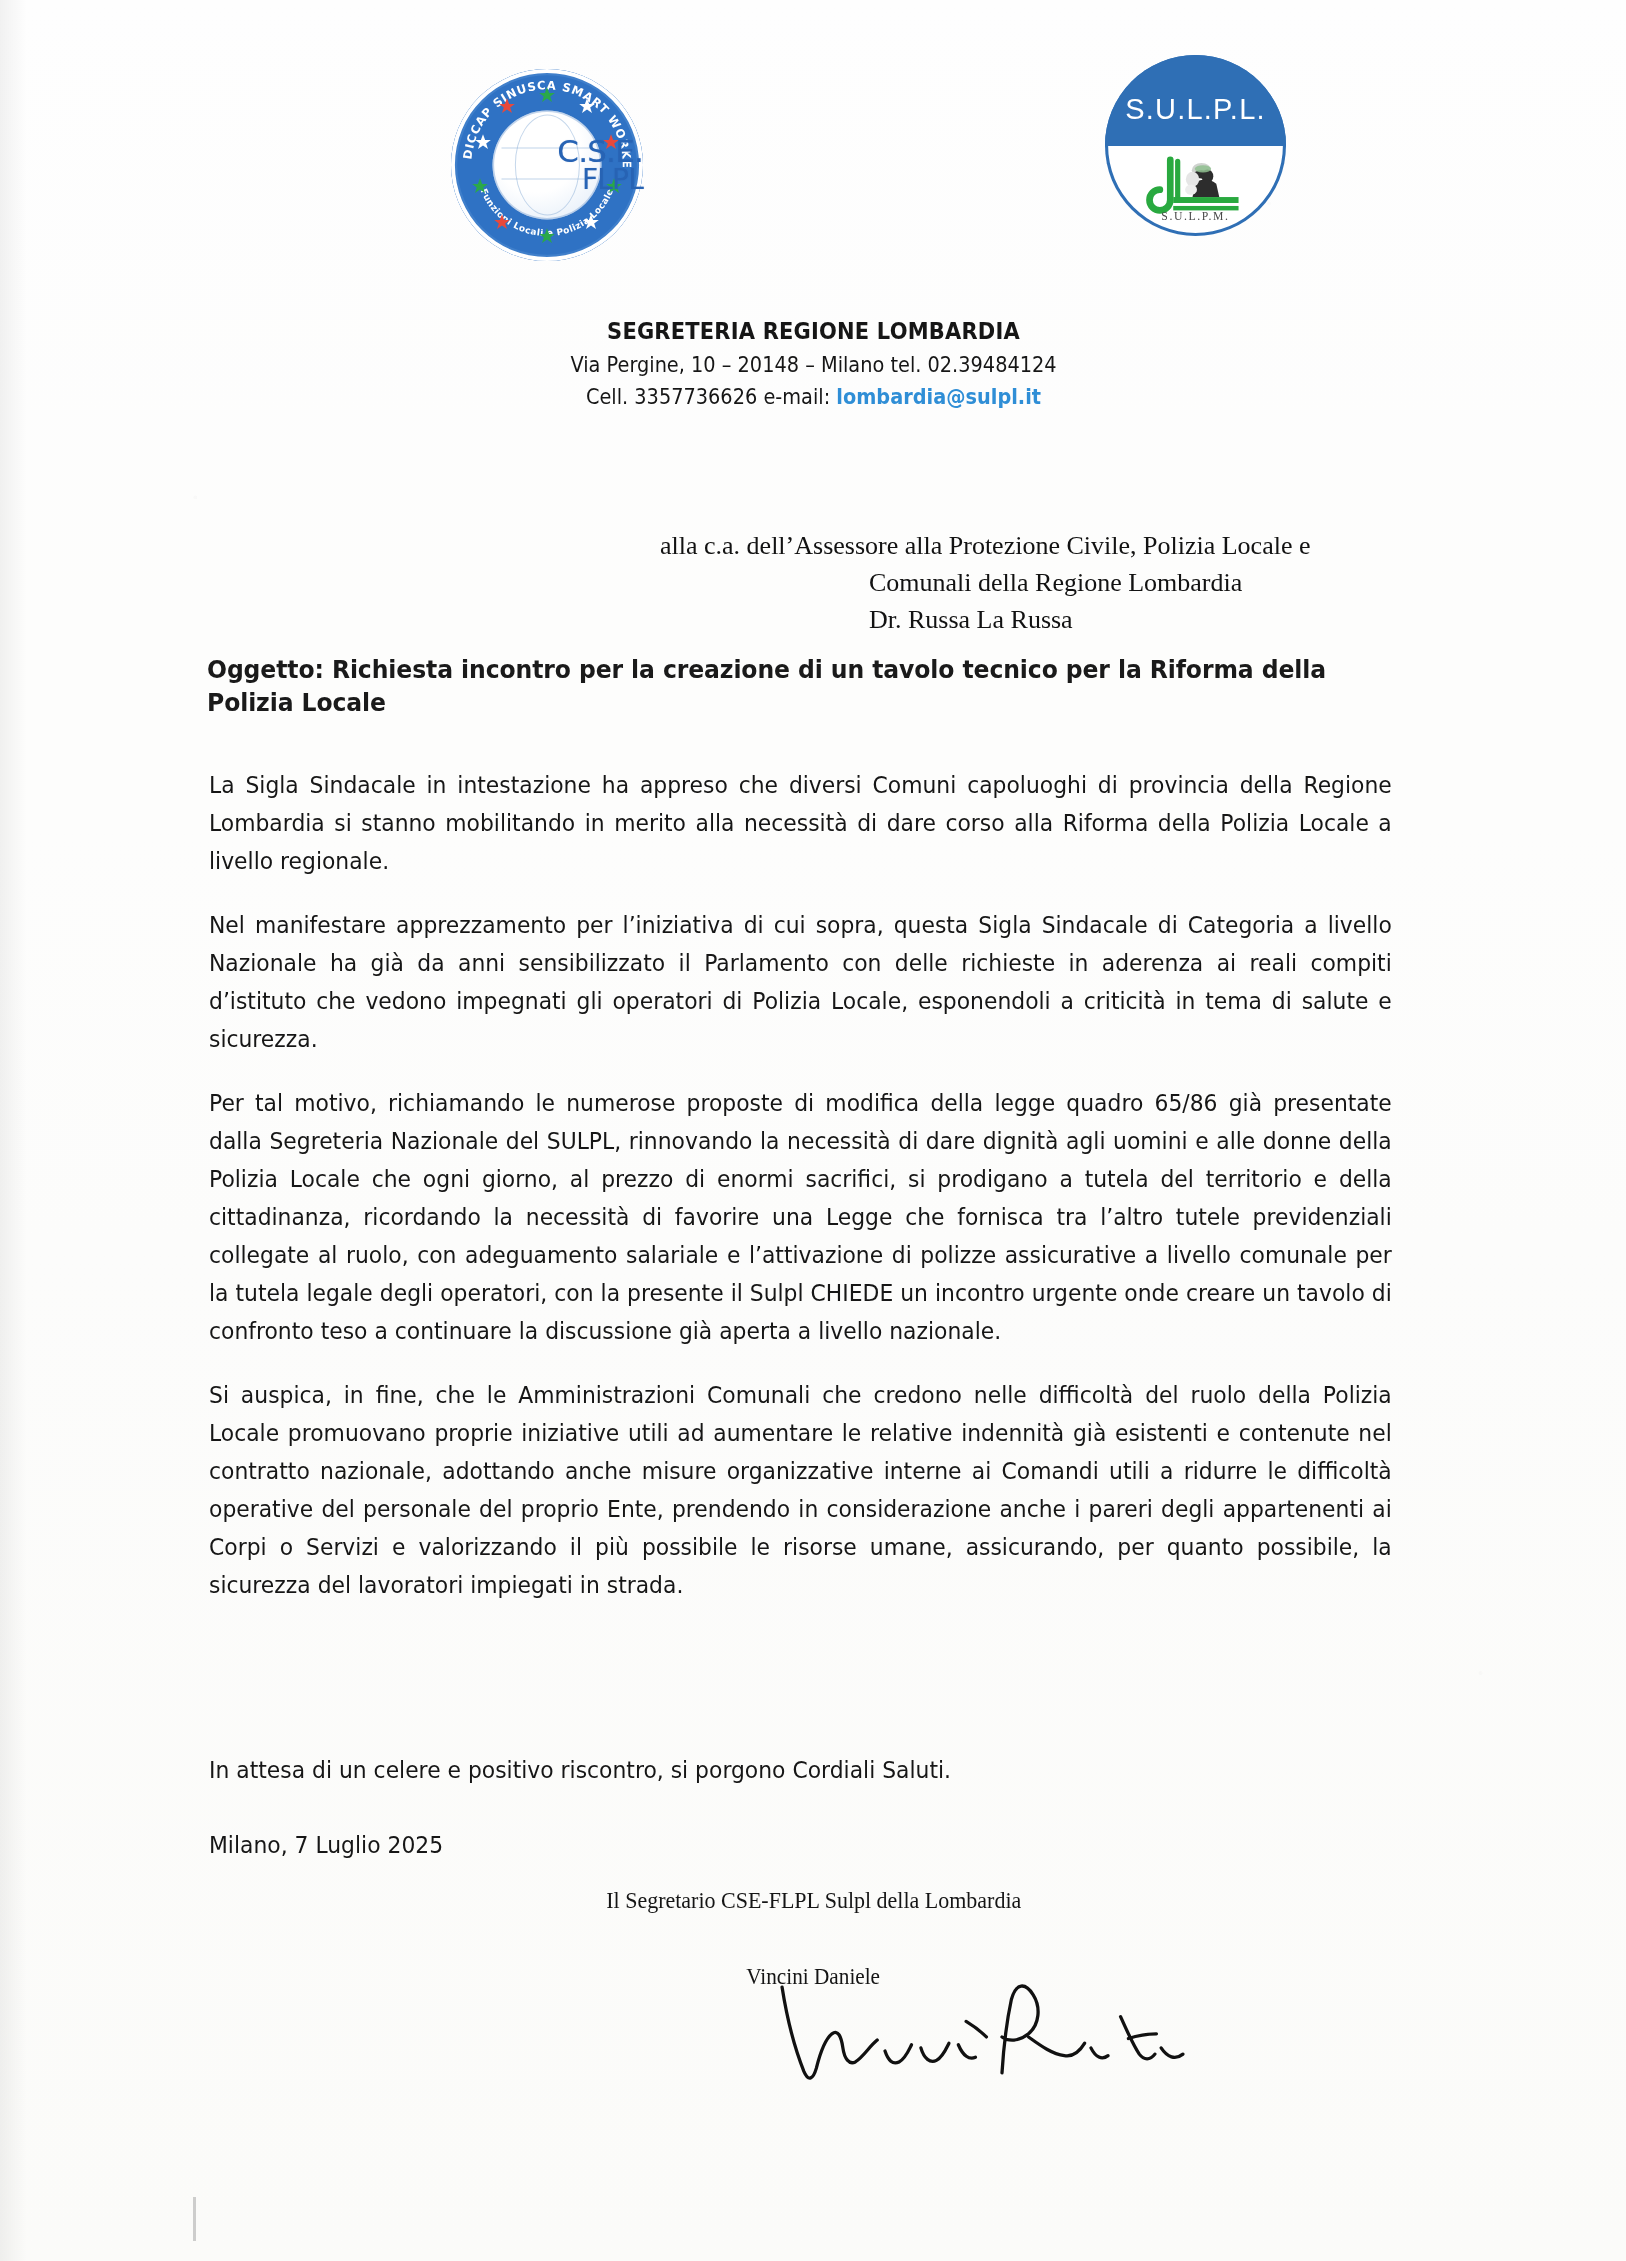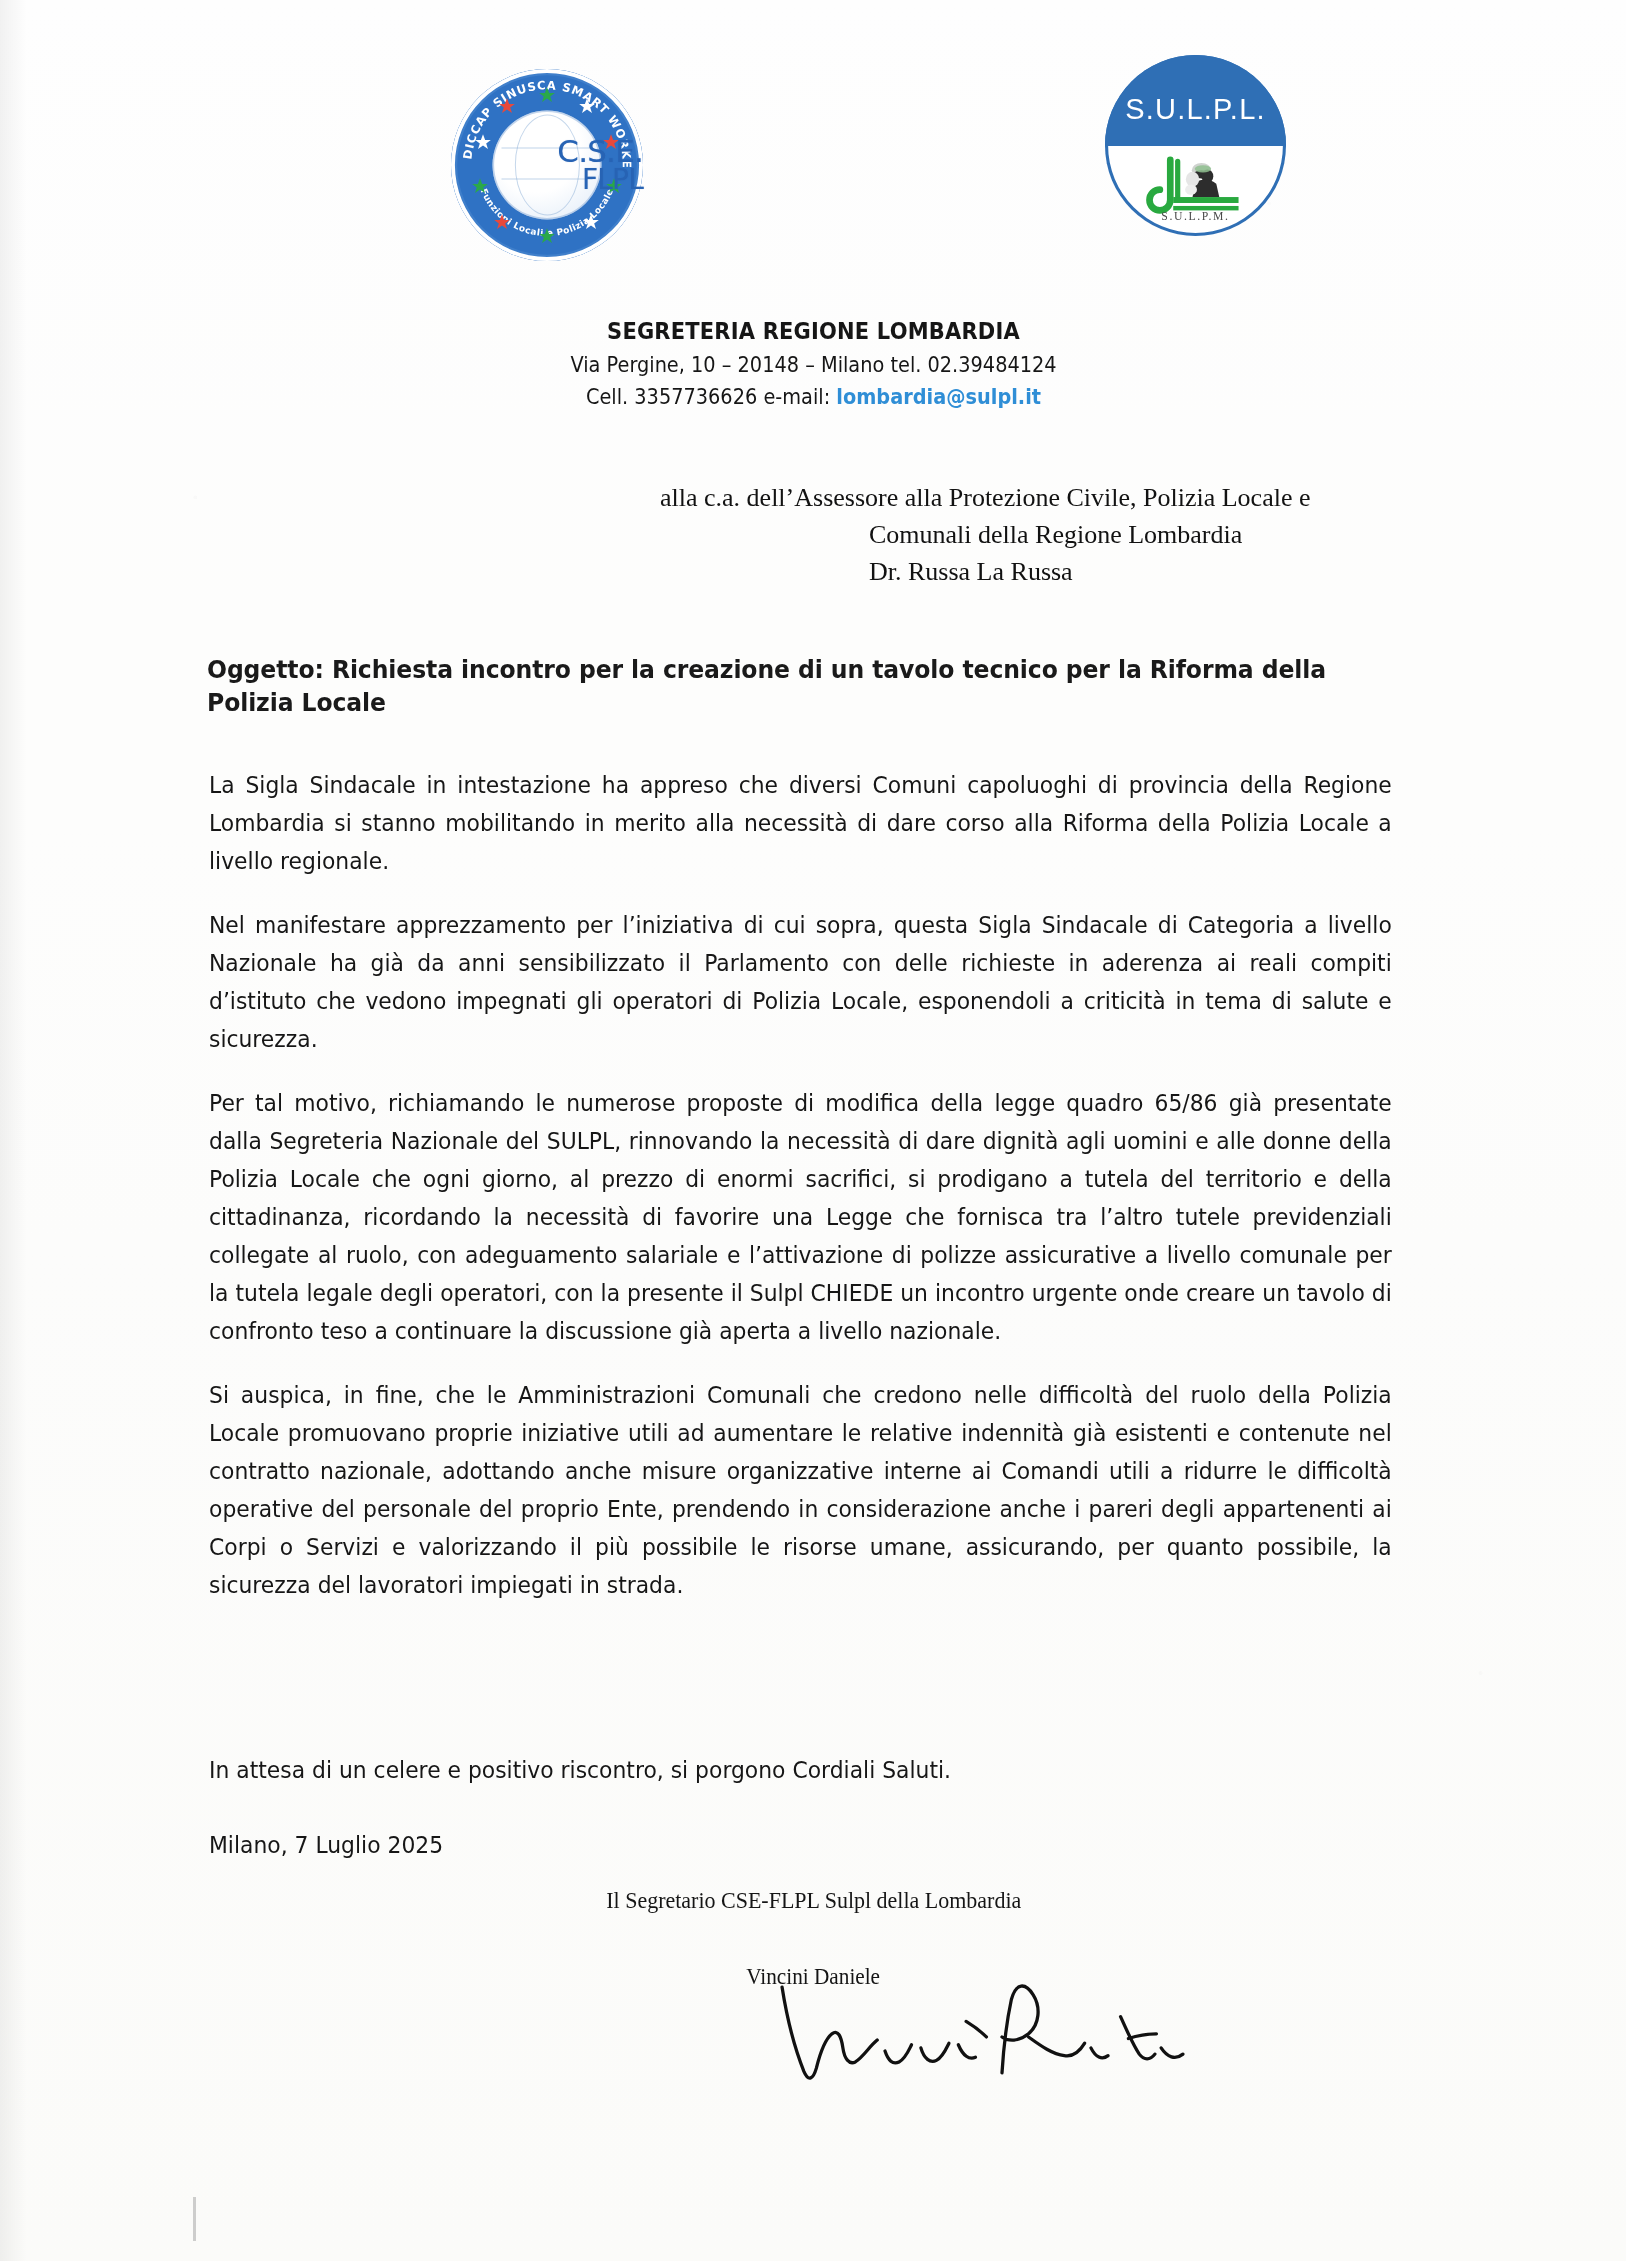--- a/index.html
+++ b/index.html
@@ -207,21 +207,21 @@
   }
   .org-header .email {
     color: #2f8ed6;
     font-weight: bold;
   }
 
   
   .addressee {
     position: absolute;
     left: 660px;
-    top: 480px;
+    top: 528px;
     width: 811px;
     font-family: "Liberation Serif", serif;
     font-size: 26px;
     color: #121212;
     line-height: 1.42;
   }
   .addressee .ln { display: block; white-space: nowrap; }
   .addressee .ln.r2,
   .addressee .ln.r3 { text-align: left; padding-left: 209px; }
 

